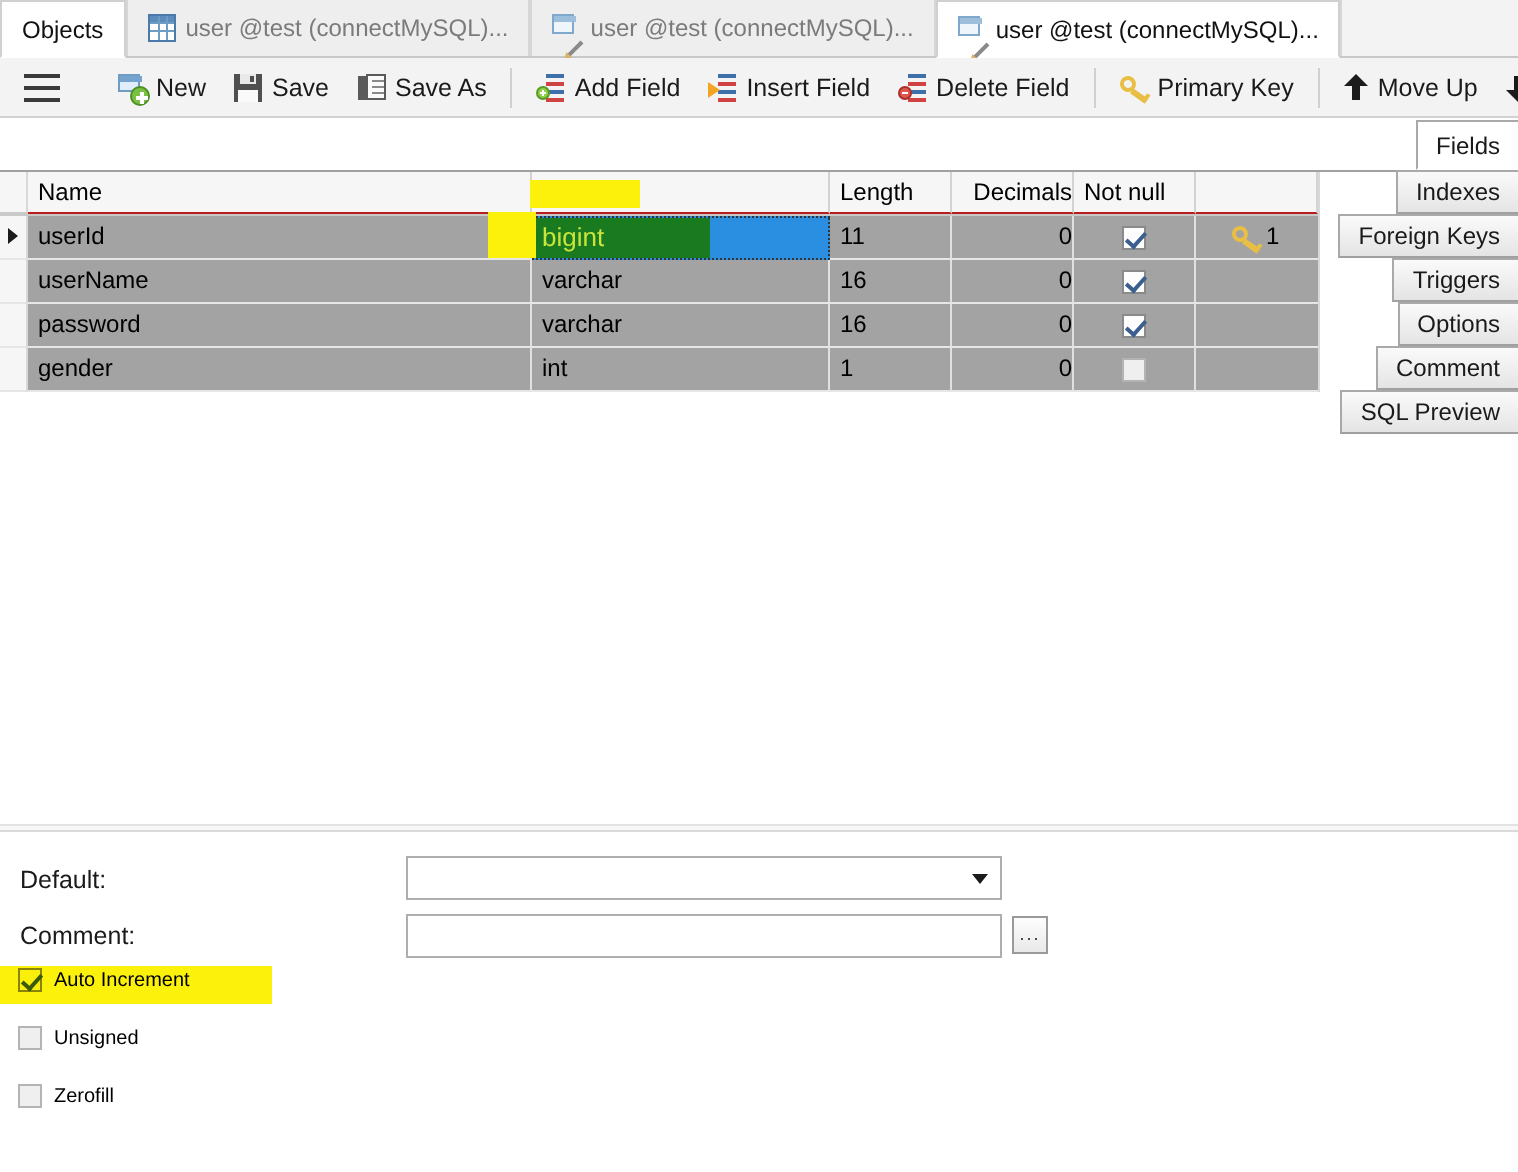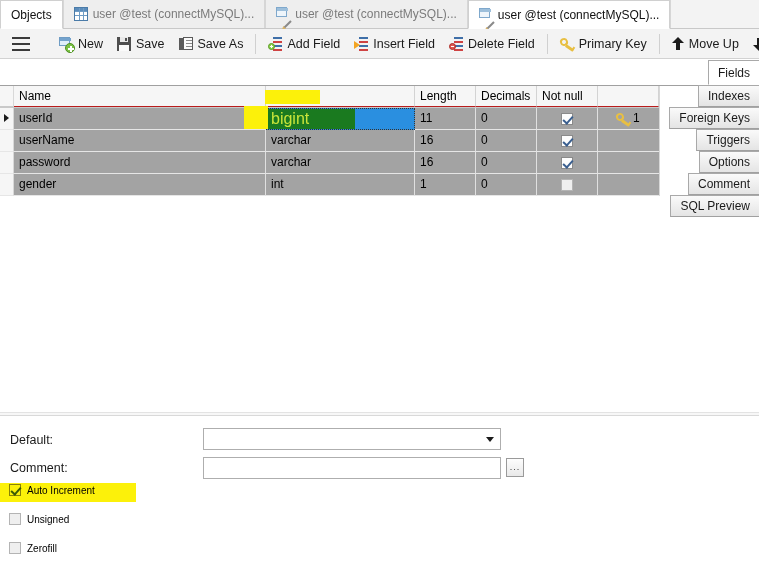--- a/index.html
+++ b/index.html
@@ -164,21 +164,21 @@
     line-height:21px;
     font-size:12px;
     overflow:hidden; white-space:nowrap;
     background:#a3a3a3;
     position:relative;
   }
   .ghead .gcell{ background:#f6f6f6; border-bottom:1px solid #b91c1c; border-right:1px solid #d3d3d3; }
   .c-name{ width:252px; flex:none; }
   .c-type{ width:149px; flex:none; }
   .c-len { width:61px; flex:none; }
-  .c-dec { width:61px; flex:none; }
+  .c-dec { width:61px; flex:none;text-align:right; }
   .c-null{ width:61px; flex:none; }
   .c-key { width:61px; flex:none; border-right:none; }
   .cellcenter { display:flex; align-items:center; justify-content:center; padding-left:0; }
 
   .chk {
     width:12px; height:12px; border:1px solid #8a8a8a; background:#fdfdfd;
     display:inline-block; position:relative; flex:none;
   }
   .chk.off { background:#efefef; border-color:#b4b4b4; }
   .chk.on:after{
@@ -192,21 +192,21 @@
   .selcell {
     padding:0; border:1px dotted #333; background:#2a8fe0;
     position:relative; overflow:visible;
   }
   .selcell .green {
     position:absolute; left:0; top:0; bottom:0; width:88px;
     background:#1a7a1f;
   }
   .selcell .txt {
     position:relative; z-index:2; color:#c9e43a; line-height:19px; padding-left:4px;
-    font-size:16px;
+    font-size:13px;
   }
 
   
   .hl { position:absolute; background:#fcf10a; z-index:5; pointer-events:none; }
   #hl-type  { left:265px; top:90px;  width:55px;  height:14px; }
   #hl-left  { left:244px; top:106px; width:24px;  height:23px; }
 
   
   #splitter { position:absolute; left:0; top:412px; width:759px; height:4px; background:#f7f7f7; border-top:1px solid #e3e3e3; border-bottom:1px solid #d9d9d9; }
   #props { position:absolute; left:0; top:420px; width:759px; height:166px; background:#fff; }

